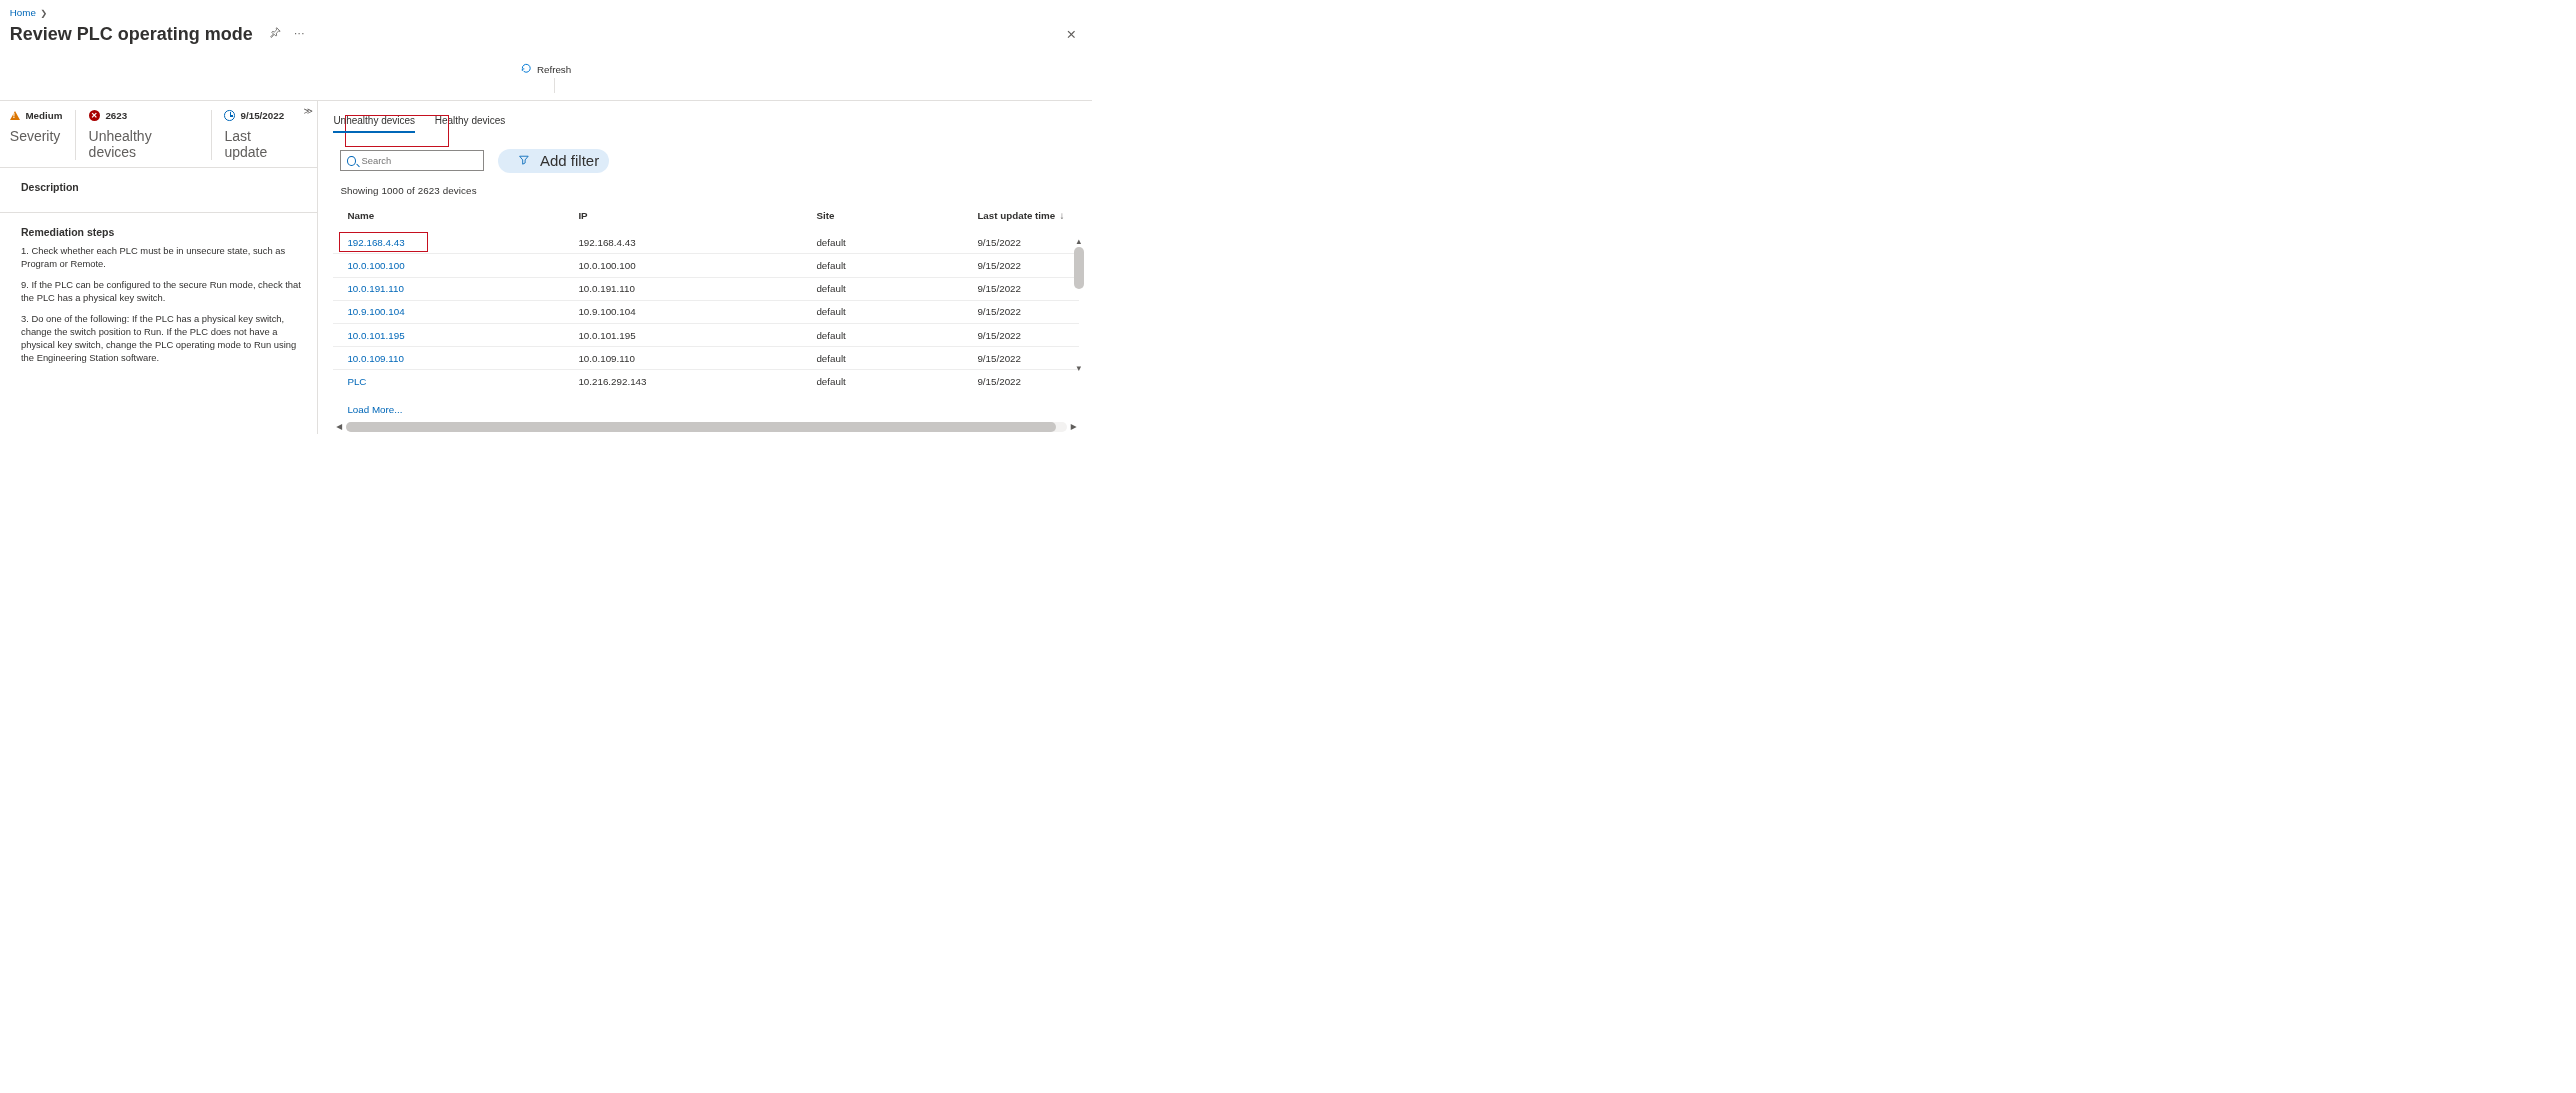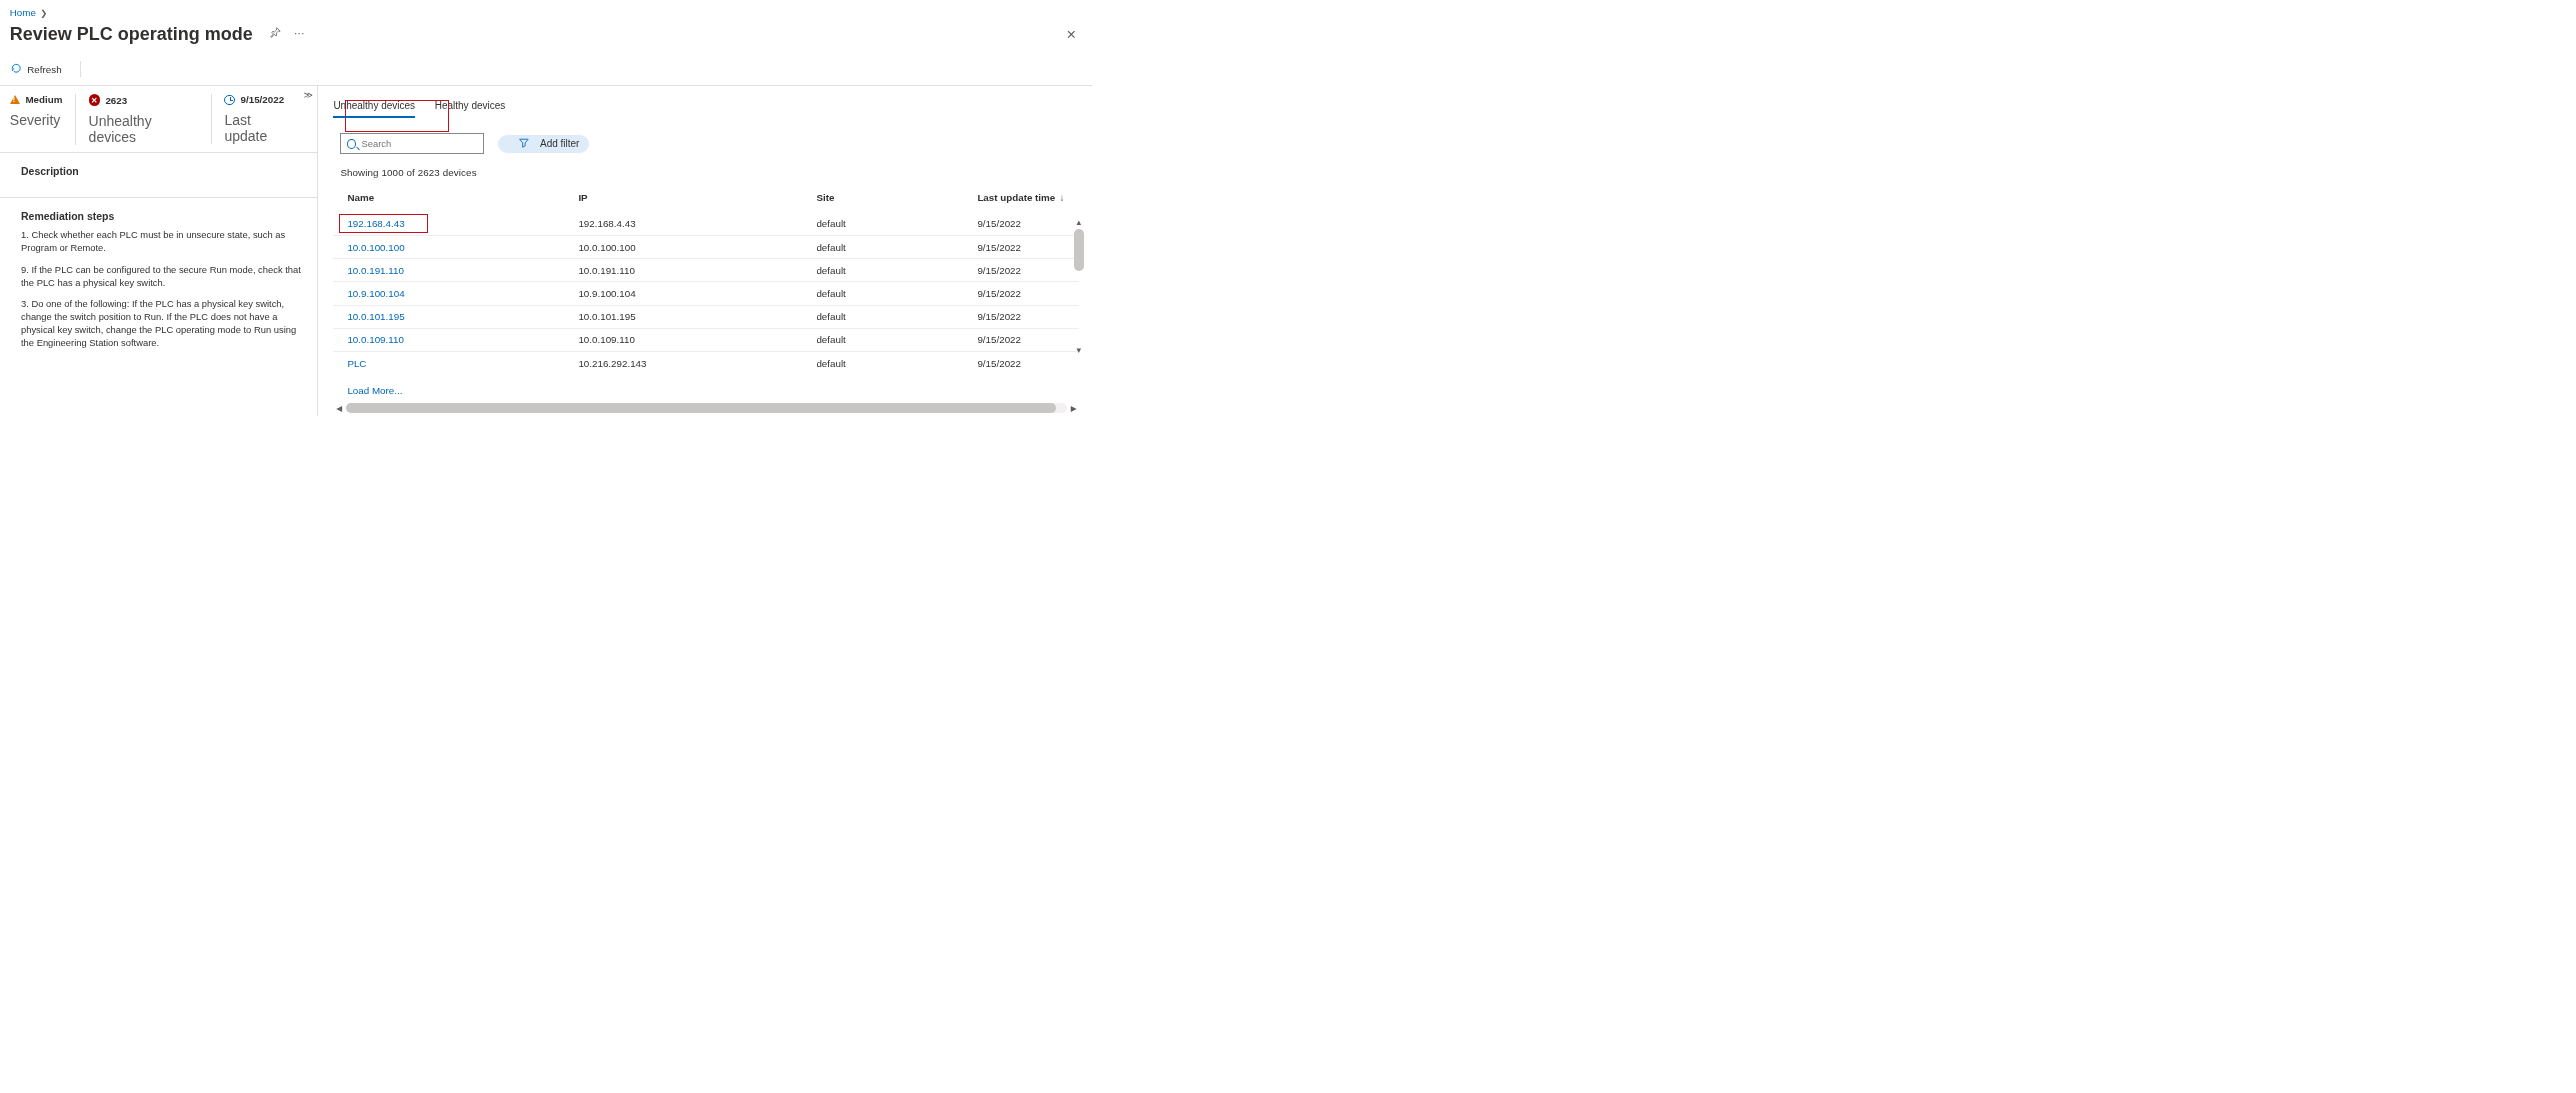--- a/index.html
+++ b/index.html
@@ -12,21 +12,21 @@
   .breadcrumb .chev { color: #605e5c; font-size: 8.4px; }
 
   
   .page-header { display: flex; align-items: center; padding: 4.2px 9.8px 9.8px; }
   .page-header h1 { font-size: 18px; font-weight: 600; color: #323130; }
   .header-icons { display: flex; gap: 12.6px; margin-left: 17px; color: #605e5c; font-size: 11.2px; }
   .header-icons span { cursor: pointer; }
   .close-x { margin-left: auto; font-size: 12.6px; color: #605e5c; cursor: pointer; padding: 2.8px 5.6px; }
 
   
-  .toolbar { display: flex; align-items: center; padding: 5.6px 9.8px 7px; border-bottom: 0.7px solid #e1dfdd; }
+  .toolbar { display: flex; align-items: center; padding: 5.6px 9.8px 7px; border-bottom: 0.7px solid #e1dfdd; flex-direction: column; }
   .refresh-btn { display: flex; align-items: center; gap: 5.6px; cursor: pointer; color: #323130; padding: 2.8px 1.4px; }
   .refresh-btn .ico { color: #0078d4; font-size: 10.5px; display:inline-block; }
   .tb-sep { width: 0.7px; height: 15.4px; background: #e1dfdd; margin-left: 17px; }
 
   
   .main { display: flex; }
 
   
   .left { width: 318px; border-right: 0.7px solid #e1dfdd; }
   .stats { display: flex; align-items: flex-start; padding: 8.4px 9.8px 7px; position: relative; }
@@ -55,21 +55,21 @@
   .tab { padding: 4.2px 0 7px; font-size: 10px; color: #323130; cursor: pointer; }
   .tab.active { font-weight: 400; position:relative; }
   .tab.active::after { content:""; position:absolute; left:0; right:0; bottom:0; height:2.1px; background:#0067b8; }
   .redbox-tab { position:absolute; border:1.4px solid #c50f1f; width:104px; height:32px; left:11.2px; top:4.2px; pointer-events:none; }
 
   .filter-row { display:flex; align-items:center; gap:14px; margin:15.4px 0 2.8px 7px; }
   .search { display:flex; align-items:center; border:0.7px solid #8a8886; height:21px; width:144px; padding:0 5.6px; color:#605e5c; }
   .search input { border:none; outline:none; width:100%; font-size:9.4px; color:#323130; background:transparent; }
   .search .mag { width:9.8px; height:9.8px; border:1px solid #0067b8; border-radius:50%; position:relative; margin-right:5.6px; }
   .search .mag::after { content:""; position:absolute; width:4.2px; height:1px; background:#0067b8; transform:rotate(45deg); left:7.7px; top:8.4px; }
-  .addfilter { display:flex; align-items:center; gap:11px; background:#deecf9; border-radius:699px; padding:3.5px 9.8px; font-size:10px; color:#323130; cursor:pointer; }
+  .addfilter { display:flex; align-items:center; gap:11px; background:#deecf9; border-radius:699px; padding:3.5px 9.8px; font-size:15px; color:#323130; cursor:pointer; }
   .addfilter::before { content:"\2295"; color:#0067b8; font-size:0; } 
   .funnel { color:#0067b8; font-size:9.8px; }
 
   .showing { margin: 12.6px 0 4.2px 7px; font-size: 9.8px; letter-spacing:0.1px; }
 
   .table-wrap { position:relative; margin-top:2.8px; }
   table { width: 100%; border-collapse: collapse; }
   thead th { text-align:left; font-weight:600; font-size:9.8px; padding:9.8px 7px; }
   thead th:first-child { padding-left:14px; }
   thead th .sort-ar { margin-left:4.2px; color:#605e5c; }

